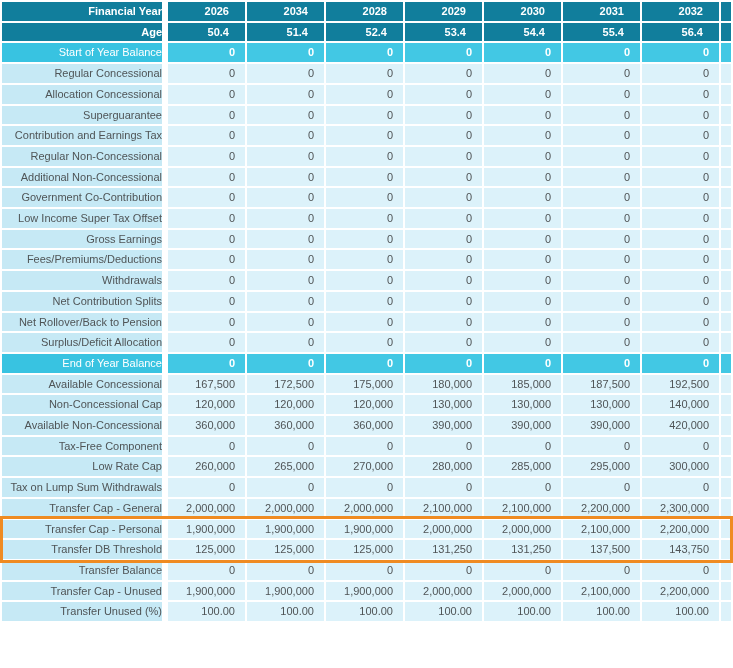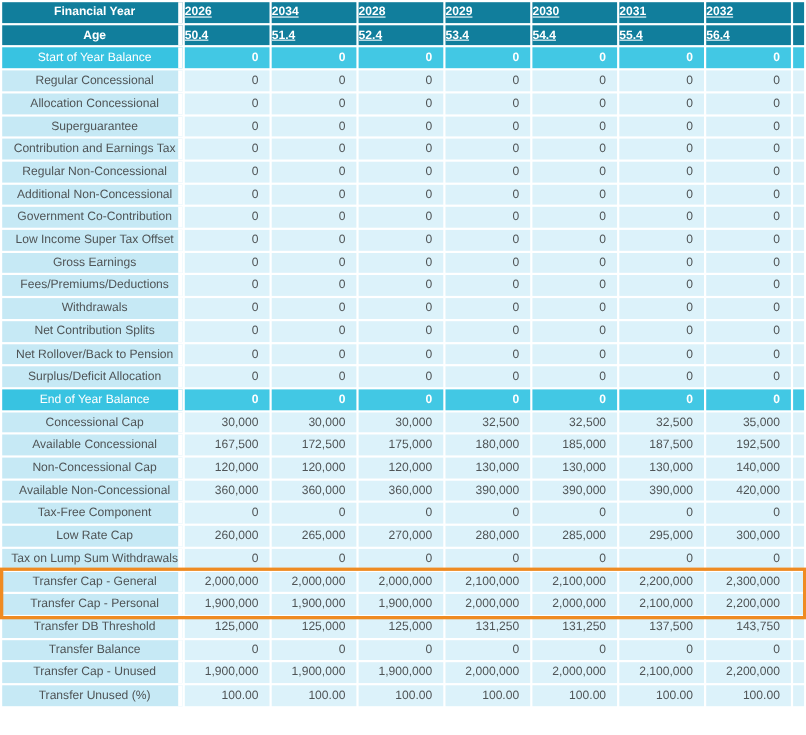--- a/index.html
+++ b/index.html
@@ -24,38 +24,38 @@
   td {
     height: 18.7px;
     line-height: 18.7px;
     font-size: 11px;
     white-space: nowrap;
     overflow: hidden;
     color: var(--text-dark, #4F5456);
   }
   td.label {
     background: var(--label-bg, #C6E9F5);
-    text-align: center;
+    text-align: right;
     padding-left: 8px;
     border-right: 4px solid #ffffff;
   }
   td.val {
     background: var(--value-bg, #DCF2FA);
     text-align: right;
     padding-right: 10px;
   }
   td.sliver { padding: 0; }
   tr.header td.label,
   tr.header td.val,
   tr.header td.sliver {
     background: var(--header-bg, #117E9C);
     color: #ffffff;
     font-weight: bold;
   }
-  tr.header td.val { text-align: left; padding-right: 16px; text-decoration: underline; }
+  tr.header td.val { text-align: right; padding-right: 16px; }
   tr.highlight td.label {
     background: var(--hl-label-bg, #38C3E1);
     color: #ffffff;
     font-weight: normal;
   }
   tr.highlight td.val,
   tr.highlight td.sliver {
     background: var(--hl-value-bg, #42C8E4);
     color: #ffffff;
     font-weight: bold;
@@ -277,31 +277,20 @@
           <td class="val">0</td>
           <td class="val">0</td>
           <td class="val">0</td>
           <td class="val">0</td>
           <td class="val">0</td>
           <td class="val">0</td>
           <td class="val">0</td>
           <td class="sliver"></td>
         </tr>
         <tr class="normal">
-          <td class="label">Concessional Cap</td>
-          <td class="val">30,000</td>
-          <td class="val">30,000</td>
-          <td class="val">30,000</td>
-          <td class="val">32,500</td>
-          <td class="val">32,500</td>
-          <td class="val">32,500</td>
-          <td class="val">35,000</td>
-          <td class="val sliver"></td>
-        </tr>
-        <tr class="normal">
           <td class="label">Available Concessional</td>
           <td class="val">167,500</td>
           <td class="val">172,500</td>
           <td class="val">175,000</td>
           <td class="val">180,000</td>
           <td class="val">185,000</td>
           <td class="val">187,500</td>
           <td class="val">192,500</td>
           <td class="val sliver"></td>
         </tr>

